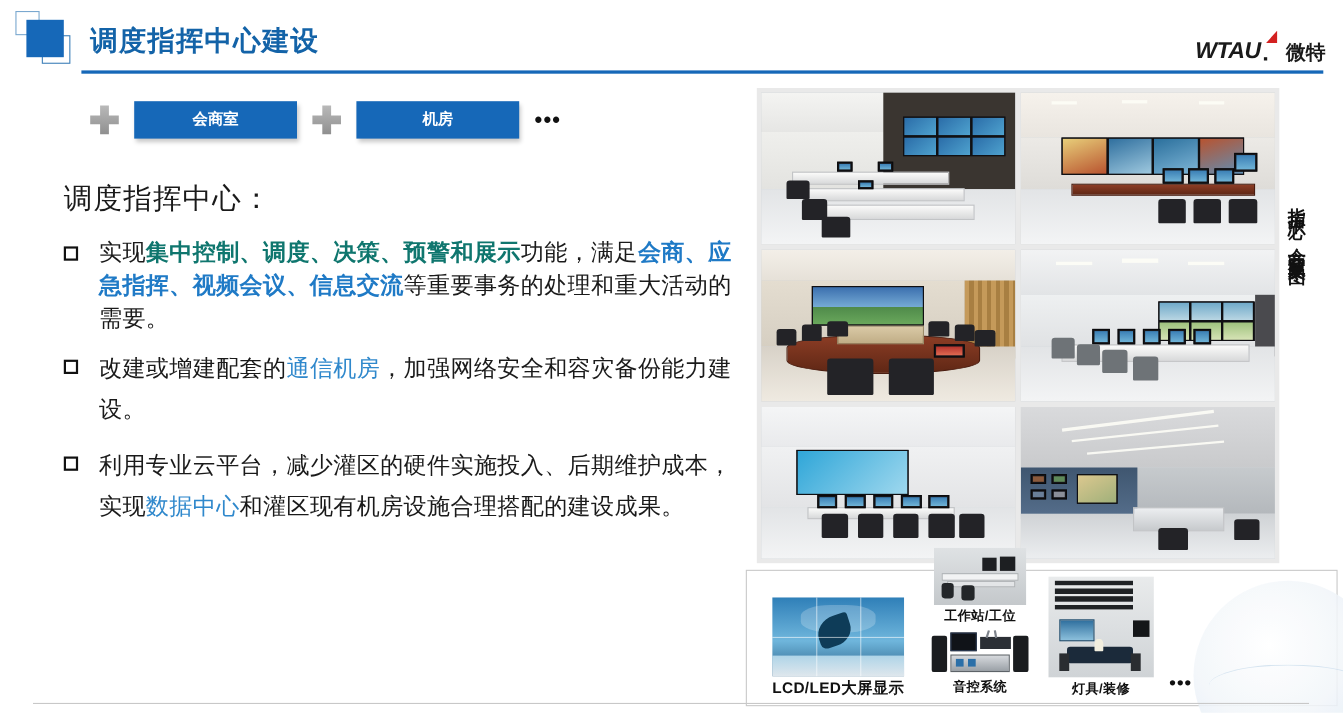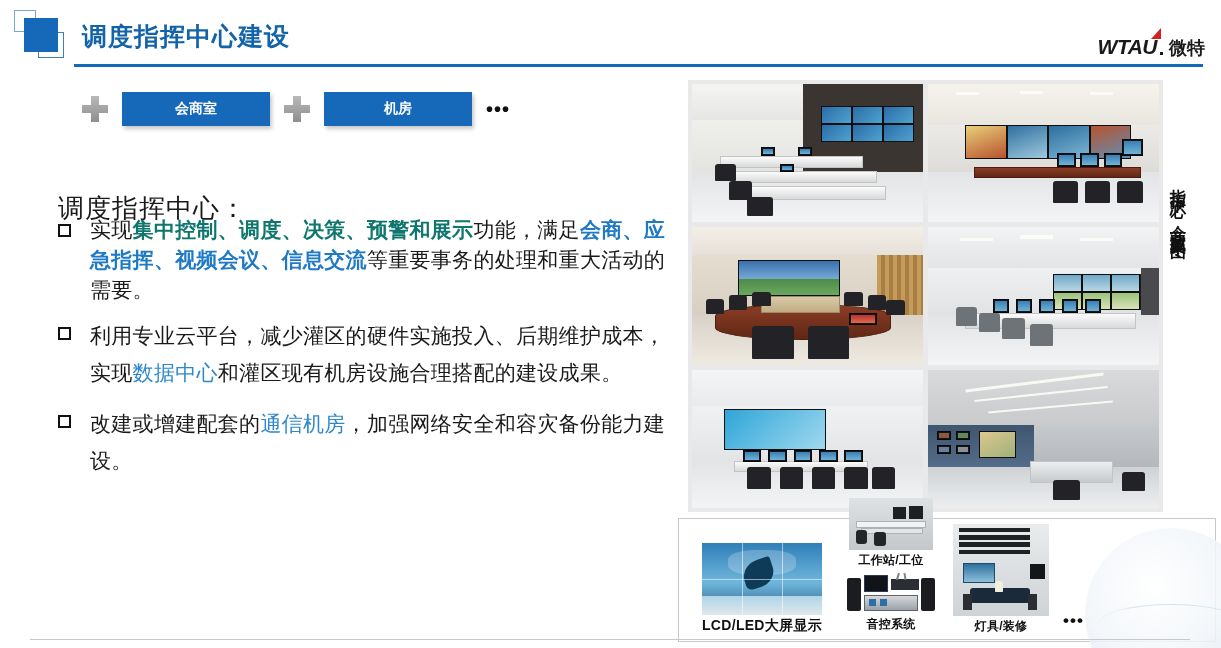--- a/index.html
+++ b/index.html
@@ -96,21 +96,21 @@
   .brand-dot {
     width: 3px; height: 3px;
     background: #1a1a1a;
     margin-bottom: 2px;
   }
   .brand-cn {
     font-size: 18px;
     font-weight: bold;
     color: #1a1a1a;
     line-height: 1;
-    margin-left: 3px;
+    margin-left: 14px;
   }
 
   
   .chips-row {
     position: absolute;
     left: 68px;
     top: 92px;
     display: flex;
     align-items: center;
   }
@@ -146,21 +146,20 @@
   }
 
   
   .body-heading {
     position: absolute;
     left: 58px;
     top: 163px;
     font-size: 26px;
     color: #1a1a1a;
     letter-spacing: 1px;
-    margin-top: 28px;
   }
   .bullets {
     position: absolute;
     left: 58px;
     top: 215px;
     width: 612px;
   }
   .bullet {
     display: flex;
     align-items: flex-start;
@@ -361,28 +360,28 @@
     <div class="bullet">
       <div class="bullet-marker"></div>
       <div class="bullet-text">
         <span>实现</span><span class="em-red">集中控制、调度、决策、预警和展示</span><span>功能，满足</span><span class="em-blue">会商、应急指挥、视频会议、信息交流</span><span>等重要事务的处理和重大活动的需要。</span>
       </div>
     </div>
 
     <div class="bullet loose">
       <div class="bullet-marker"></div>
       <div class="bullet-text">
-        <span>利用专业云平台，减少灌区的硬件实施投入、后期维护成本，实现</span><span class="em-link">数据中心</span><span>和灌区现有机房设施合理搭配的建设成果。</span>
+        <span>改建或增建配套的</span><span class="em-link">通信机房</span><span>，加强网络安全和容灾备份能力建设。</span>
       </div>
     </div>
 
     <div class="bullet loose">
       <div class="bullet-marker"></div>
       <div class="bullet-text">
-        <span>改建或增建配套的</span><span class="em-link">通信机房</span><span>，加强网络安全和容灾备份能力建设。</span>
+        <span>利用专业云平台，减少灌区的硬件实施投入、后期维护成本，实现</span><span class="em-link">数据中心</span><span>和灌区现有机房设施合理搭配的建设成果。</span>
       </div>
     </div>
 
   </div>
 
   <div class="photo-panel">
 
     <div class="photo">
       <div class="room">
         <div class="ceiling"></div>

